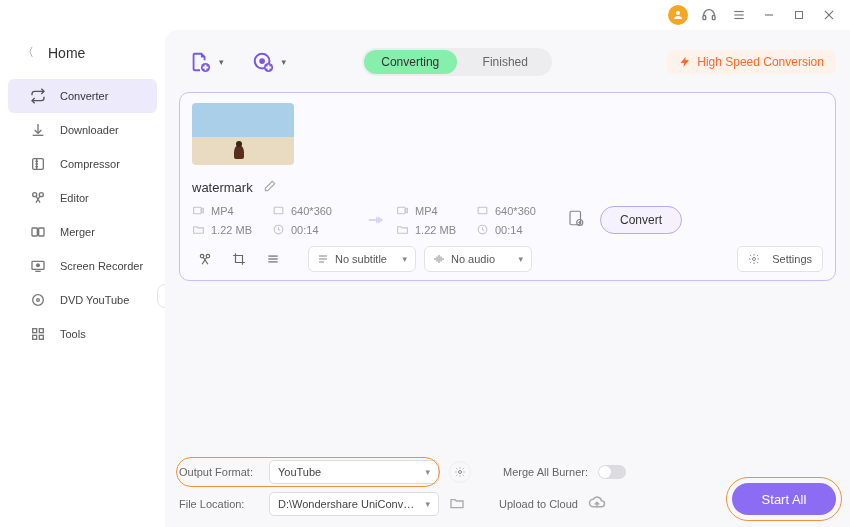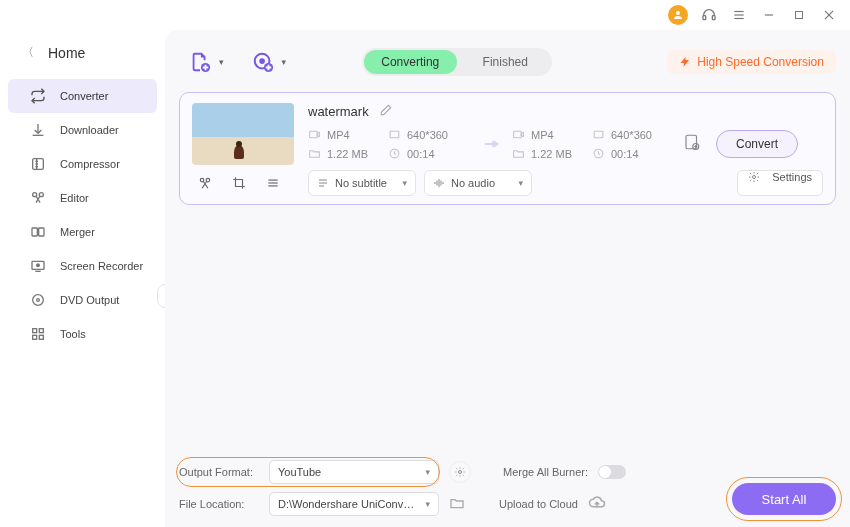--- a/index.html
+++ b/index.html
@@ -25,21 +25,21 @@
 .topbar { display:flex; align-items:center; height:44px; }
 .addbtn { width:26px; height:26px; margin-left:8px; margin-right:6px; cursor:pointer; display:flex; align-items:center; justify-content:center; }
 .addbtn svg { width:22px; height:22px; }
 .caret { font-size:9px; color:#666; margin-right:18px; cursor:pointer; }
 .segment { margin-left:auto; margin-right:auto; display:flex; background:#edecef; border-radius:16px; height:28px; width:190px; overflow:hidden; }
 .seg-half { flex:1; display:flex; align-items:center; justify-content:center; font-size:12px; color:#666; cursor:pointer; }
 .seg-half.active { background:#86efac; border-radius:16px; margin:2px; color:#333; }
 .hs-badge { margin-left:auto; background:#fef2ec; color:#ff6a2b; font-size:12px; padding:5px 12px; border-radius:6px; display:flex; align-items:center; gap:6px; cursor:pointer; }
 
 .card { margin-top:8px; border:1.5px solid #c9bff7; border-radius:10px; background:#fbfaff; padding:10px 12px 8px 12px; }
-.card-top { display:flex; gap:14px; }
+.card-top { display:flex; gap:14px;flex-direction:column; }
 .thumb { width:102px; height:62px; border-radius:4px; background:linear-gradient(180deg,#a9d0e8 0%,#a9d0e8 55%,#e8dbc2 55%,#e8dbc2 100%); position:relative; overflow:hidden; }
 .thumb .person { position:absolute; bottom:6px; left:42px; width:10px; height:14px; background:#5a2e1a; border-radius:50% 50% 2px 2px; }
 .thumb .head { position:absolute; bottom:18px; left:44px; width:6px; height:6px; background:#3a2515; border-radius:50%; }
 .info { flex:1; }
 .fname { display:flex; align-items:center; gap:10px; font-size:13px; color:#333; margin-bottom:8px; }
 .fname .edit { color:#999; cursor:pointer; }
 .meta-row { display:flex; align-items:center; gap:0; margin-bottom:6px; }
 .meta-col { display:flex; flex-direction:column; gap:6px; }
 .meta-cell { display:flex; align-items:center; gap:6px; font-size:11px; color:#888; width:80px; }
 .meta-cell.wide { width:84px; }
@@ -48,21 +48,21 @@
 .arrow-col svg { width:22px; opacity:.5; }
 .gear-col { width:32px; display:flex; align-items:center; justify-content:center; align-self:center; }
 .convert-btn { align-self:center; margin-left:8px; width:82px; height:28px; border:1px solid #b7a9ef; background:#f5f2fe; color:#333; font-size:12px; border-radius:14px; cursor:pointer; }
 
 .card-bottom { display:flex; align-items:center; gap:8px; margin-top:4px; }
 .toolbtn { width:26px; height:26px; display:flex; align-items:center; justify-content:center; cursor:pointer; color:#666; font-size:13px; }
 .sel { height:26px; border:1px solid #e3e3e7; background:#fff; border-radius:6px; display:flex; align-items:center; padding:0 8px; font-size:11px; color:#555; gap:6px; cursor:pointer; }
 .sel .caret2 { margin-left:auto; font-size:9px; color:#888; }
 .sel.sub { width:108px; margin-left:14px;}
 .sel.aud { width:108px; }
-.settings-btn { margin-left:auto; height:26px; border:1px solid #e3e3e7; background:#fff; border-radius:5px; display:flex; padding:0 10px; font-size:11px; color:#555; gap:12px; cursor:pointer; }
+.settings-btn { margin-left:auto; height:26px; border:1px solid #e3e3e7; background:#fff; border-radius:5px; display:flex; align-items:center; padding:0 10px; font-size:11px; color:#555; gap:12px; cursor:pointer; }
 
 .footer { position:absolute; left:14px; right:14px; bottom:10px; }
 .frow { display:flex; align-items:center; height:26px; gap:10px; font-size:11px; color:#666; }
 .flabel { width:80px; }
 .fsel { height:24px; border:1px solid #ddd; border-radius:5px; background:#fff; display:flex; align-items:center; padding:0 8px; font-size:11px; color:#444; gap:6px; cursor:pointer; }
 .fsel.of { width:170px; }
 .fsel .caret2 { margin-left:auto; font-size:9px; color:#888; }
 .gear2 { width:22px; height:22px; display:flex; align-items:center; justify-content:center; color:#888; cursor:pointer; border:1px solid #eee; border-radius:50%; font-size:11px;}
 .folder-ico { width:18px; color:#aaa; cursor:pointer;}
 .merge-lbl { margin-left:22px; }
@@ -187,21 +187,21 @@
           </span>
         <span>Screen Recorder</span>
       </div>
       <div class="side-item">
         <span class="sicon">
             <svg viewBox="0 0 24 24" width="16" height="16" fill="none" stroke="#777" stroke-width="2">
               <circle cx="12" cy="12" r="8"></circle>
               <circle cx="12" cy="12" r="2"></circle>
             </svg>
           </span>
-        <span>DVD Output</span>
+        <span>DVD YouTube</span>
       </div>
       <div class="side-item">
         <span class="sicon">
             <svg viewBox="0 0 24 24" width="16" height="16" fill="none" stroke="#777" stroke-width="2">
               <rect x="4" y="4" width="6" height="6"></rect>
               <rect x="14" y="4" width="6" height="6"></rect>
               <rect x="4" y="14" width="6" height="6"></rect>
               <rect x="14" y="14" width="6" height="6"></rect>
             </svg>
           </span>

